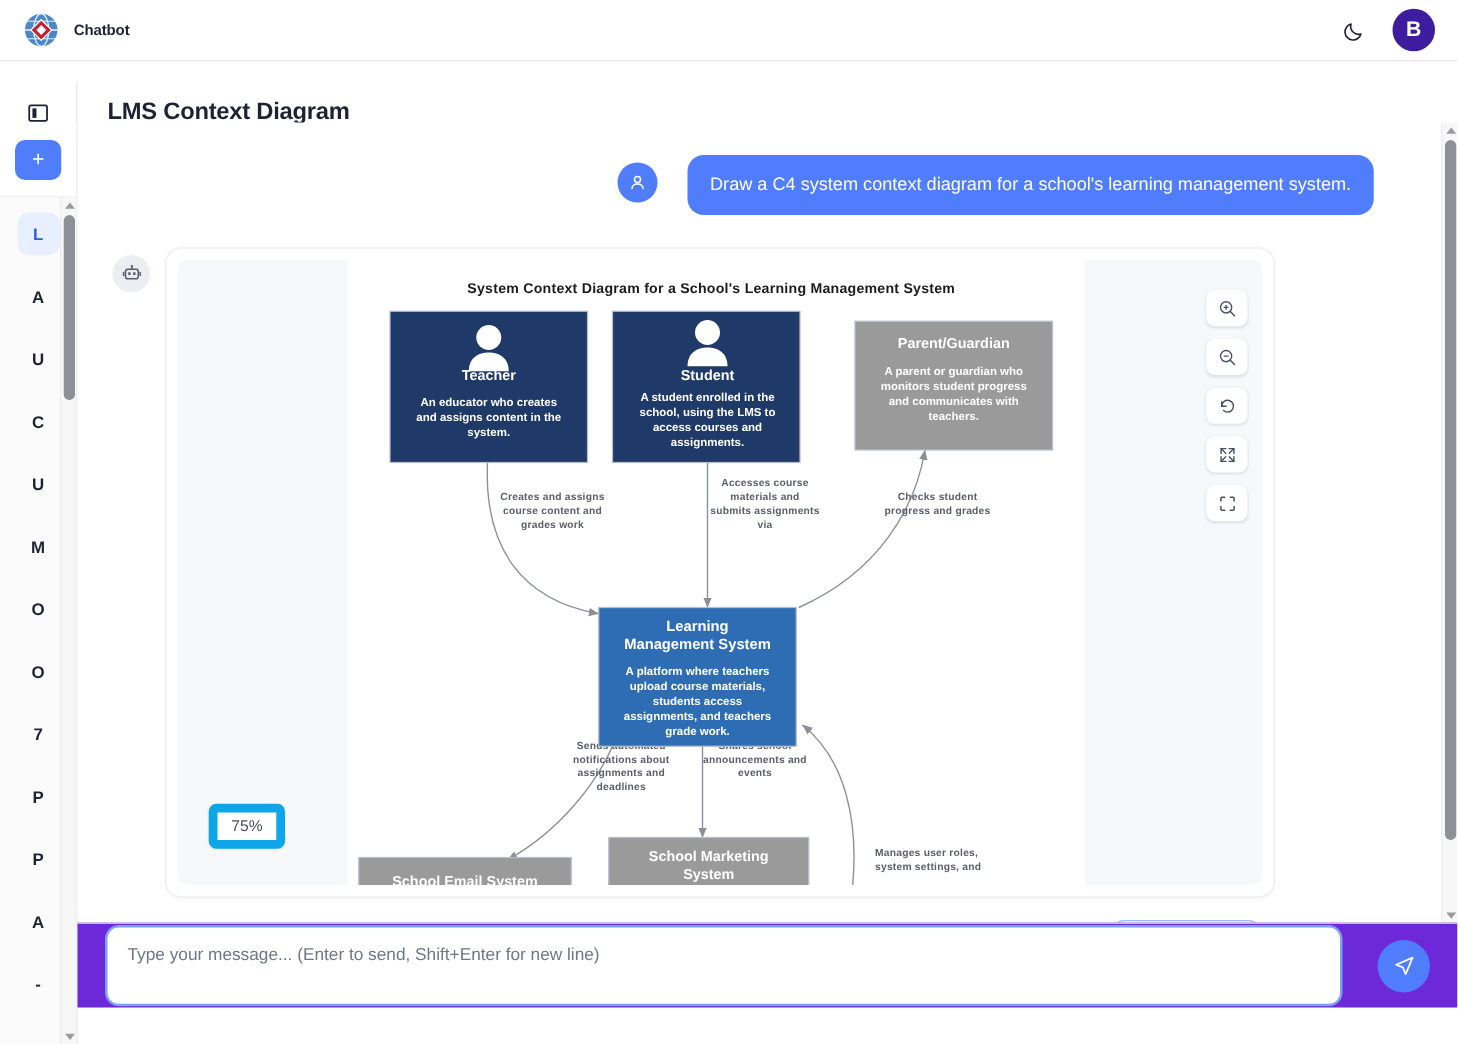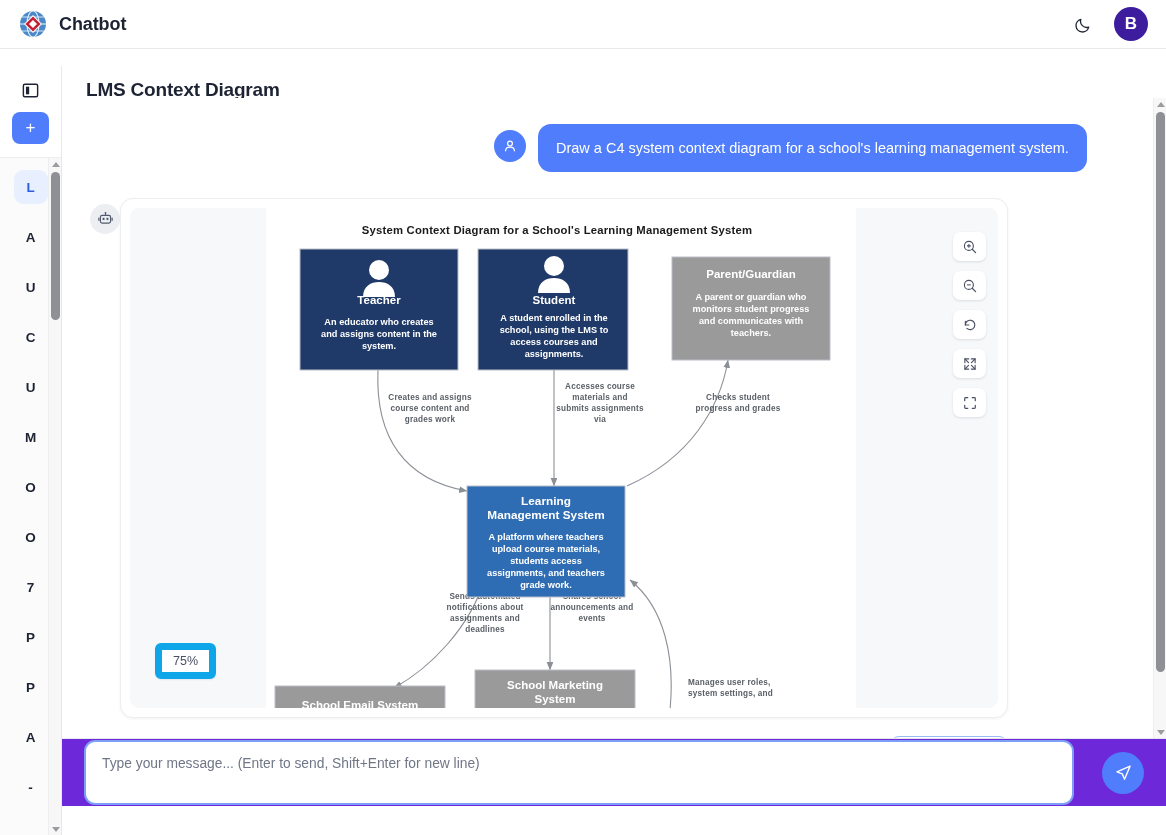--- a/index.html
+++ b/index.html
@@ -11,21 +11,21 @@
   body { position: relative; }
 
   
   .app-header {
     position: absolute; top: 0; left: 0; width: 1166px; height: 49px;
     background: #ffffff; border-bottom: 1px solid #e6e8ec;
     display: flex; align-items: center; padding: 0 18px;
   }
   .brand-logo { width: 30px; height: 30px; flex: 0 0 30px; position: relative; margin-right: 11px; }
   .brand-text { display: flex; flex-direction: column; justify-content: center; }
-  .brand-title { font-size: 18px; font-weight: bold; color: #1d2333; line-height: 18px; letter-spacing: -0.1px; }
+  .brand-title { font-size: 12px; font-weight: bold; color: #1d2333; line-height: 18px; letter-spacing: -0.1px; }
   .brand-sub { font-size: 11.5px; color: #6d7484; line-height: 15px; }
   .header-right { margin-left: auto; display: flex; align-items: center; gap: 18px; }
   .moon-btn { width: 26px; height: 26px; display: flex; align-items: center; justify-content: center; cursor: pointer; }
   .avatar-circle {
     width: 34px; height: 34px; border-radius: 50%; background: #3d1d9e;
     color: #fff; font-size: 17px; font-weight: bold;
     display: flex; align-items: center; justify-content: center; cursor: pointer;
   }
 
   
@@ -70,31 +70,31 @@
   .sb-scroll .thumb { top: 14px; height: 148px; }
 
   
   .chat-area {
     position: absolute; top: 98px; left: 62px; width: 1104px; height: 640px;
     background: #ffffff; overflow: hidden;
   }
   .chat-scroll { position: absolute; top: 0; right: 0; height: 640px; }
   .chat-scroll .thumb { top: 14px; height: 560px; }
 
-  .msg-user { position: absolute; top: 26px; left: 432px; display: flex; align-items: flex-start; gap: 12px; }
+  .msg-user { position: absolute; top: 26px; left: 432px; display: flex; align-items: flex-start; gap: 24px; }
   .user-av {
     width: 32px; height: 32px; border-radius: 50%; background: #4f7dfb; flex: 0 0 32px;
     display: flex; align-items: center; justify-content: center; margin-top: 6px;
   }
   .bubble-user {
     max-width: 592px; background: #4f7dfb; color: #fff; border-radius: 13px;
     padding: 14px 18px; font-size: 14.5px; line-height: 20px;
   }
 
-  .msg-bot { position: absolute; top: 100px; left: 28px; display: flex; align-items: flex-start; }
+  .msg-bot { position: absolute; top: 100px; left: 28px; display: flex; align-items: flex-start; gap: 12px; }
   .bot-av {
     width: 30px; height: 30px; border-radius: 50%; background: #eceef2; flex: 0 0 30px;
     display: flex; align-items: center; justify-content: center; margin-top: 6px;
   }
   .diagram-card {
     width: 888px; height: 520px; background: #ffffff; border: 1px solid #eceef0;
     border-radius: 13px; position: relative; padding: 9px;
     box-shadow: 0 1px 3px rgba(20,25,40,.05);
   }
   .diagram-canvas {

